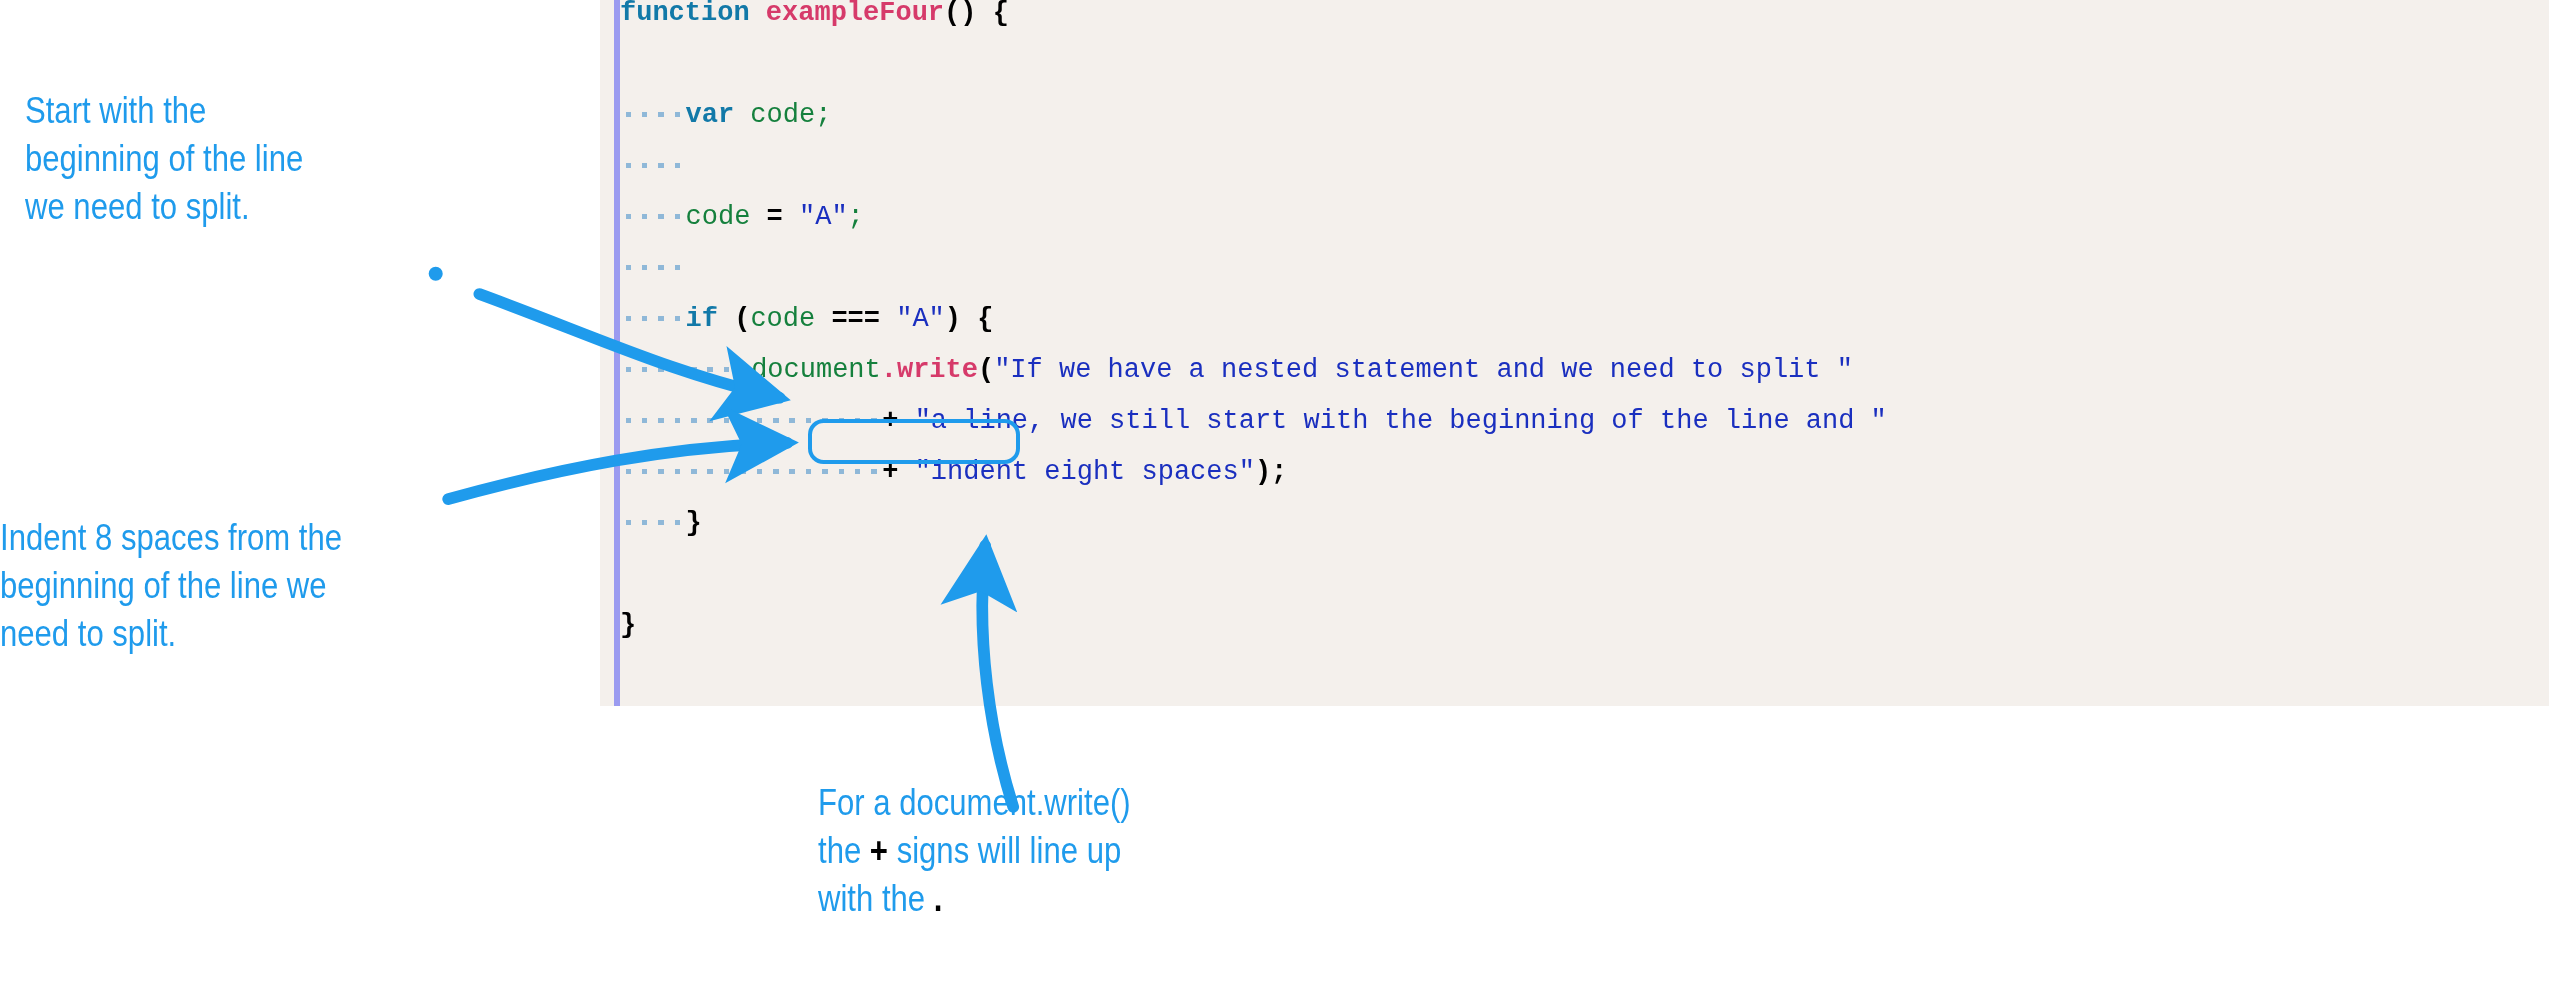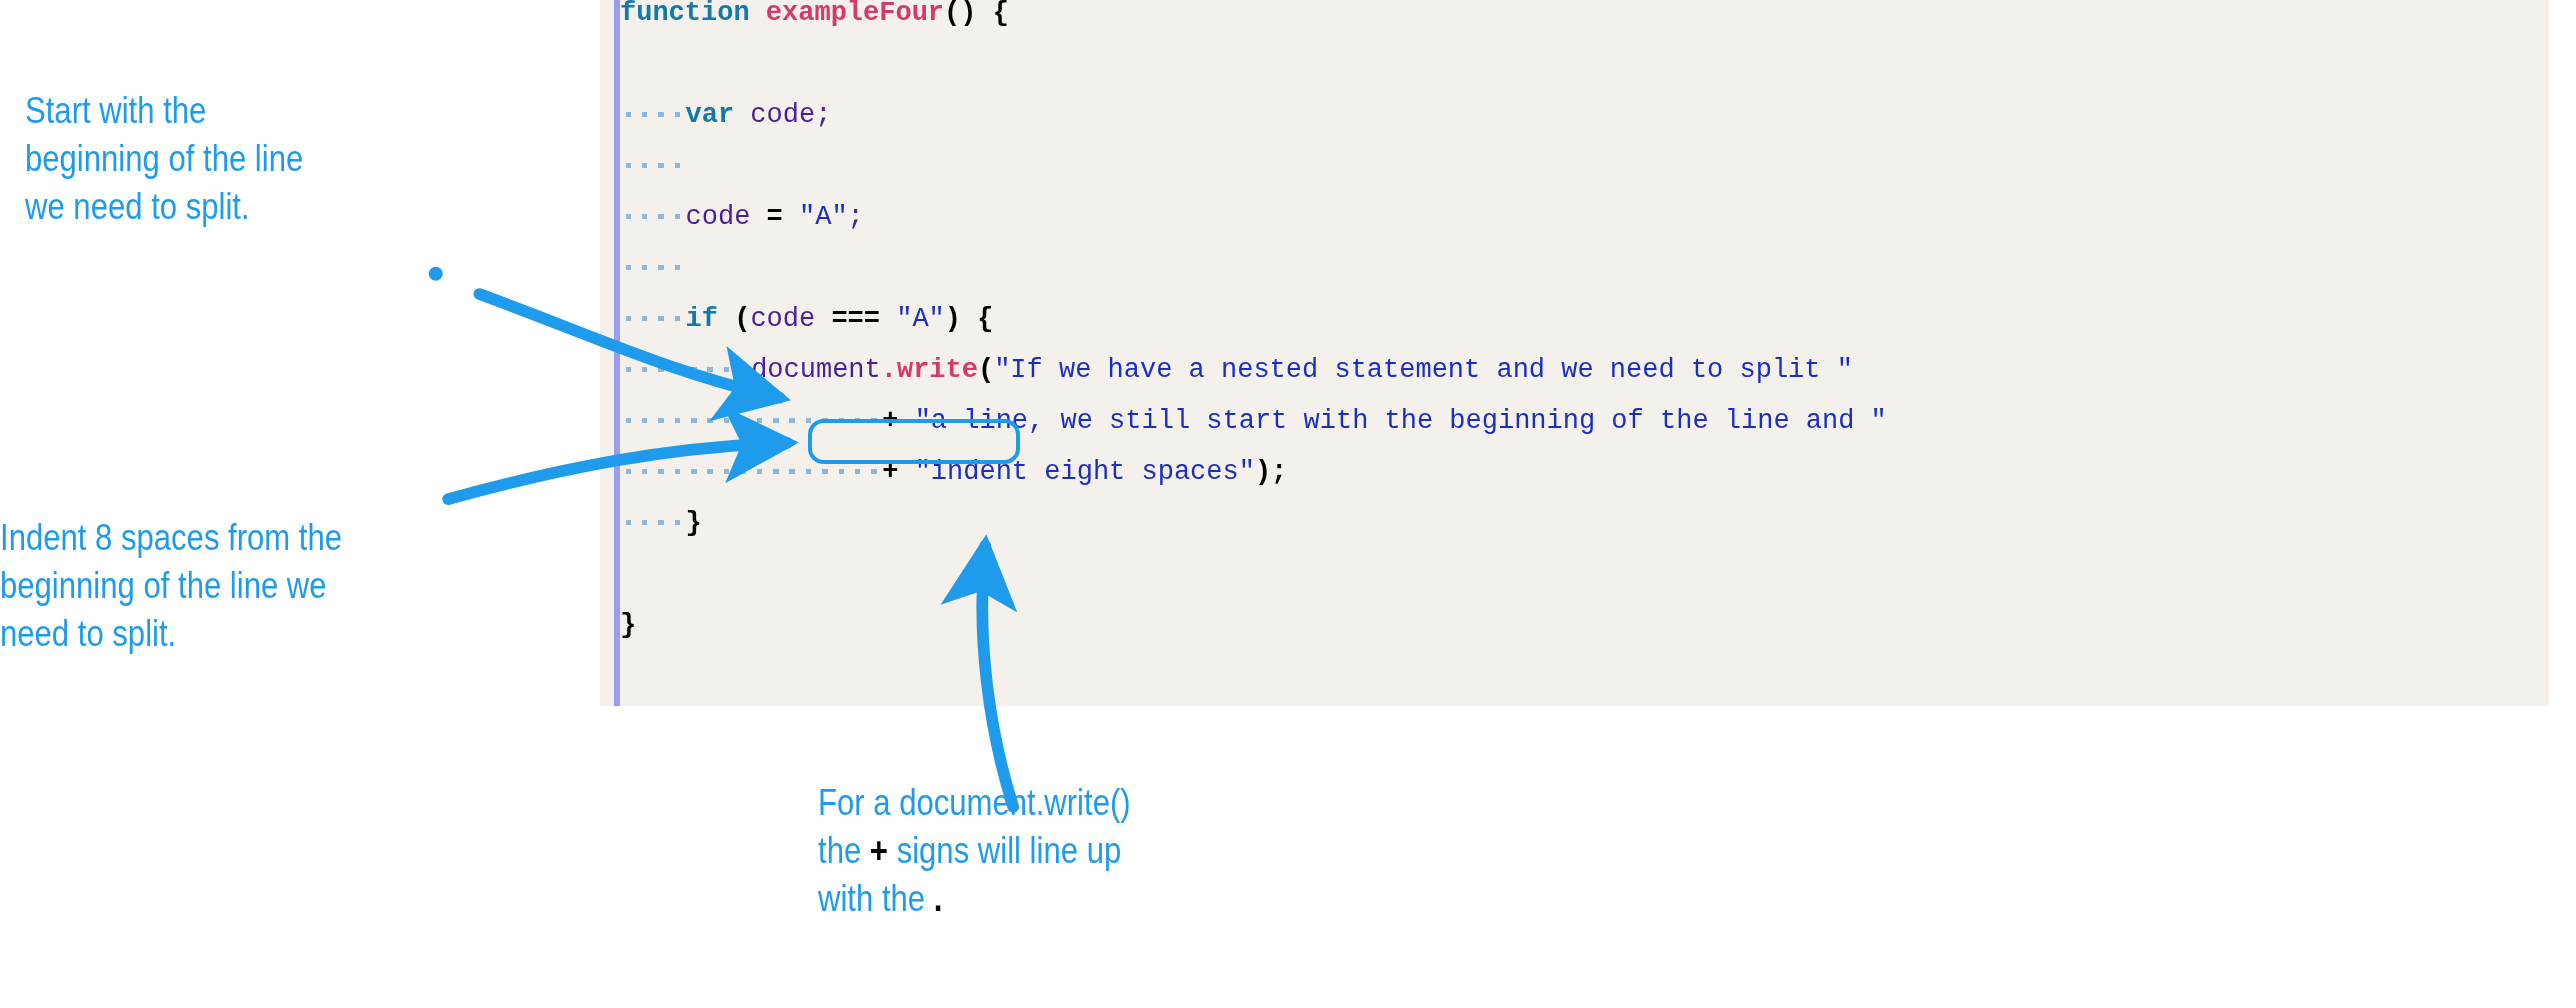--- a/index.html
+++ b/index.html
@@ -51,21 +51,21 @@
     line-height: 51px;
     white-space: pre;
     color: #1a1a1a;
     letter-spacing: 0px;
   }
   .ln { display: block; height: 51px; }
 
   
   .kw    { color: #1279a8; font-weight: bold; }      
   .fname { color: #d63a6a; font-weight: bold; }      
-  .plain { color: #4c1d95; }
+  .plain { color: #15803d; }
   .str   { color: #1a2fbf; }
   .op    { color: #000000; font-weight: bold; }
   .punc  { color: #000000; font-weight: bold; }
 
   
   .sp {
     display: inline-block;
     width: 16.4px;
     height: 27px;
     vertical-align: baseline;

